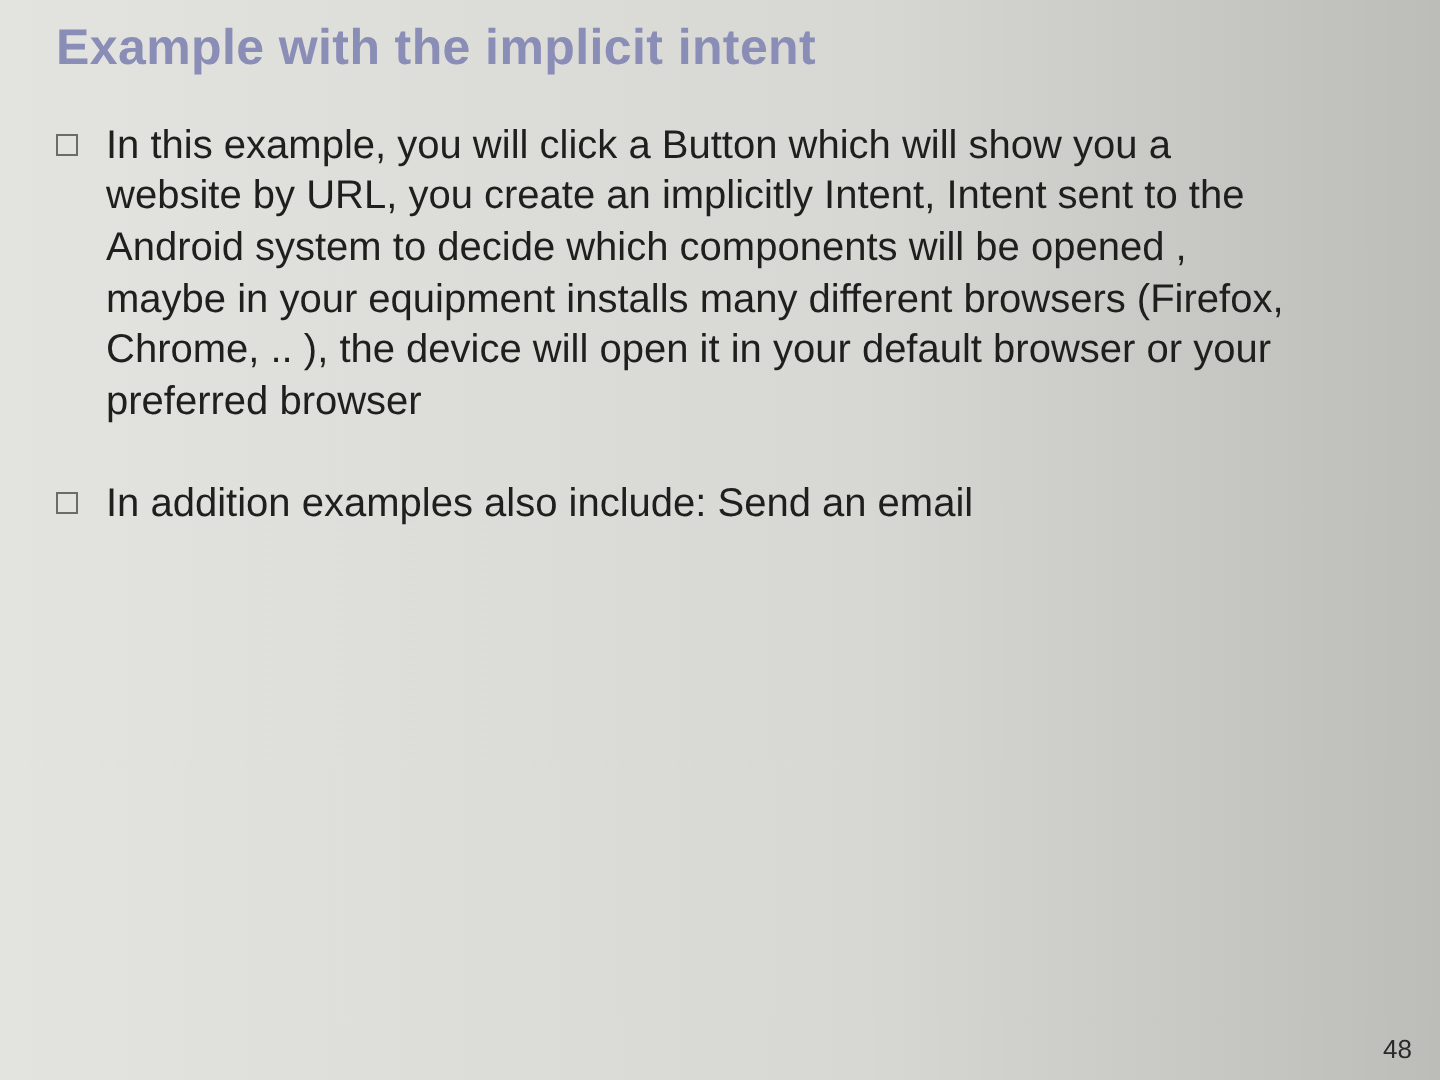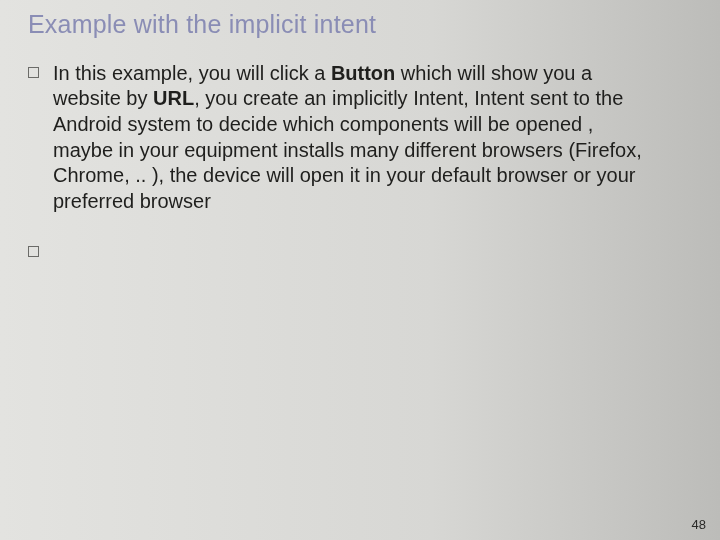--- a/index.html
+++ b/index.html
@@ -14,21 +14,21 @@
     width: 720px;
     height: 540px;
     background: linear-gradient(to right, #e3e3e0 0%, #d7d7d4 60%, #bcbcb9 100%);
     position: relative;
     box-sizing: border-box;
     padding: 10px 28px 0 28px;
   }
   .title {
     color: #8a8db5;
     font-size: 25px;
-    font-weight: normal;
+    font-weight: bold;
     letter-spacing: 0.2px;
     margin: 0 0 22px 0;
     line-height: 1.15;
   }
   .bullet-row {
     display: flex;
     align-items: flex-start;
     margin-bottom: 26px;
   }
   .bullet-marker {
@@ -40,21 +40,21 @@
     margin-right: 14px;
     flex-shrink: 0;
   }
   .bullet-text {
     color: #1f1f1d;
     font-size: 20px;
     line-height: 1.28;
     max-width: 600px;
   }
   .bullet-text b {
-    font-weight: bold;
+    font-weight: normal;
     margin-top: 44px;
   }
   .pagenum {
     position: absolute;
     right: 14px;
     bottom: 8px;
     font-size: 13px;
     color: #2a2a28;
   }
 </style>
@@ -67,17 +67,18 @@
 
   <div class="bullet-row">
     <div class="bullet-marker"></div>
     <div class="bullet-text">
       <span>In this example, you will click a </span><b>Button</b><span> which will show you a website by </span><b>URL</b><span>, you create an implicitly Intent, Intent sent to the Android system to decide which  components will be opened , maybe in your equipment installs many different browsers (Firefox, Chrome, .. ), the device will open it in your default browser or your preferred browser</span>
     </div>
   </div>
 
   <div class="bullet-row">
     <div class="bullet-marker"></div>
+    <div class="bullet-text">In addition examples also include: Send an email</div>
   </div>
 
   <div class="pagenum">48</div>
 
 </div>
 
 </body></html>

